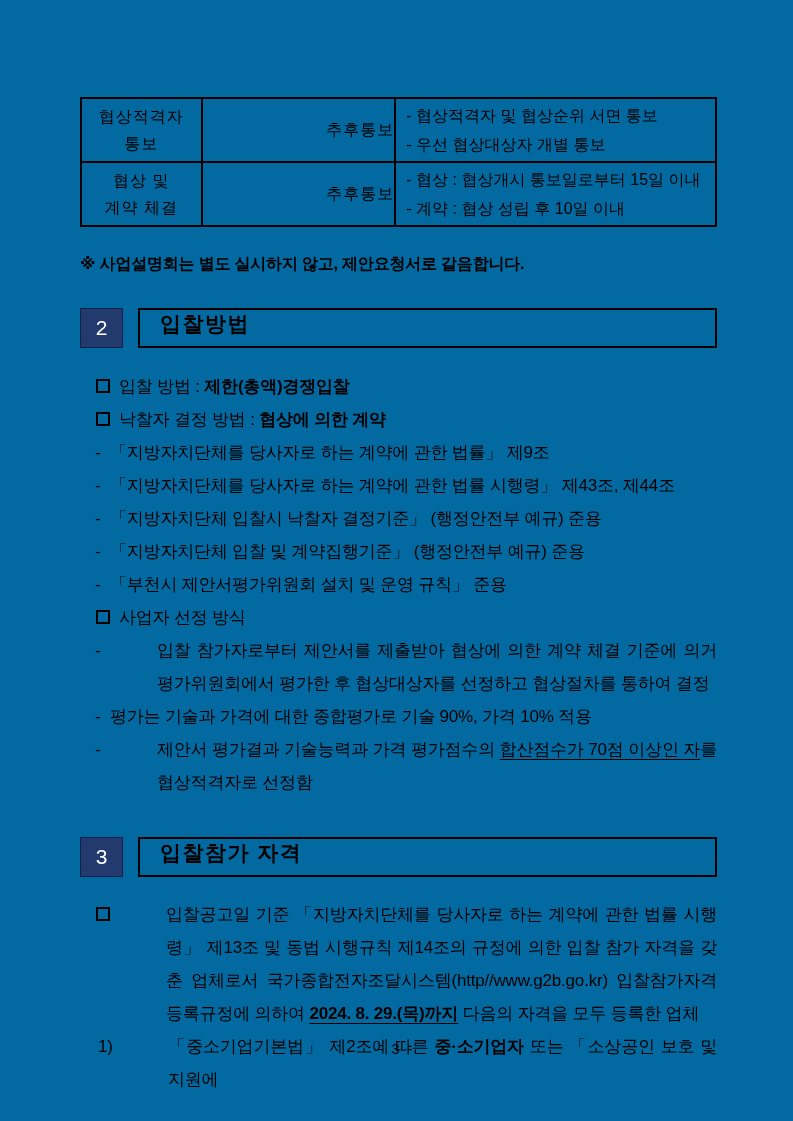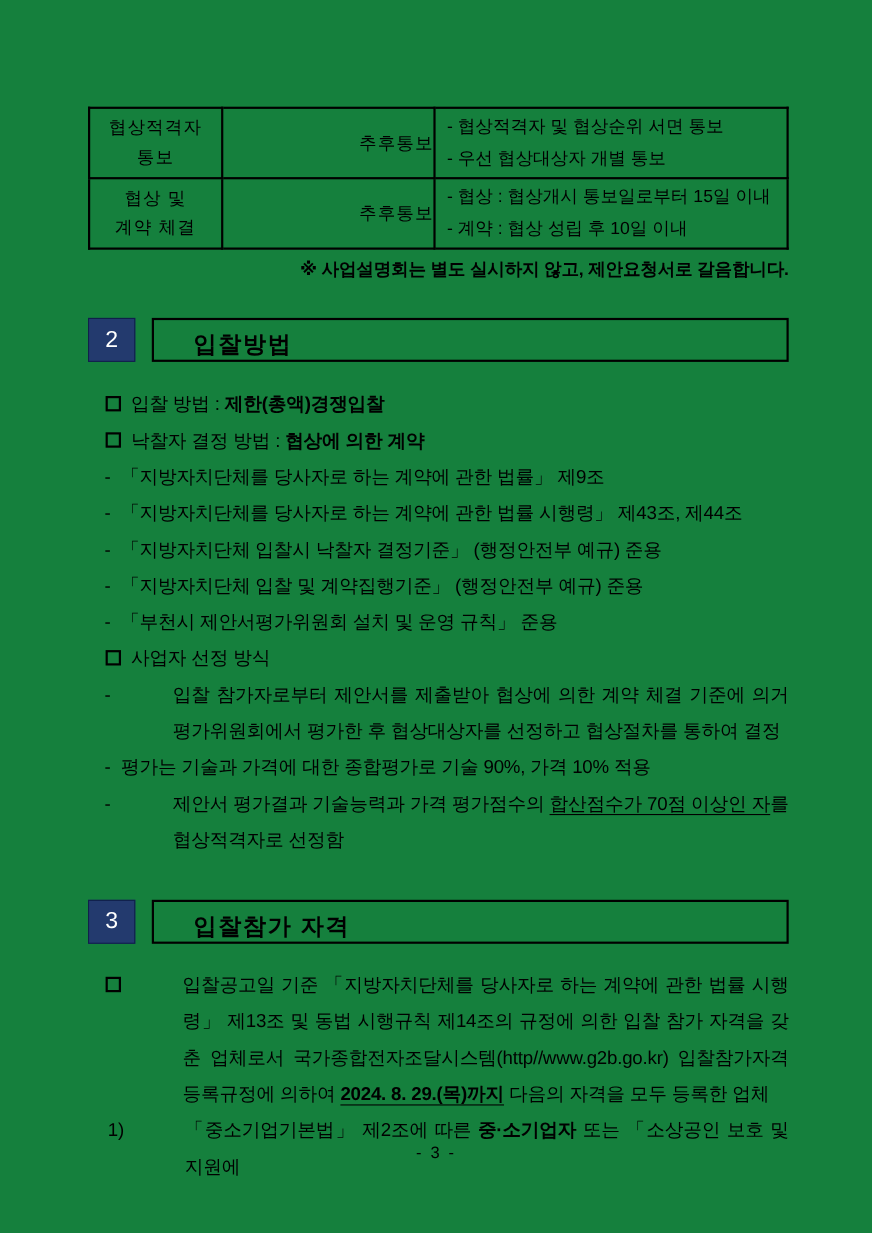--- a/index.html
+++ b/index.html
@@ -2,21 +2,21 @@
 <html lang="ko"><head>
 <meta charset="utf-8">
 <style>
   * { margin: 0; padding: 0; box-sizing: border-box; }
   html, body { background: #888; }
   .page {
     position: relative;
     width: 793px;
     height: 1121px;
     margin: 0 auto;
-    background: #15803d;
+    background: #0369a1;
     font-family: "Liberation Sans", "DejaVu Sans", sans-serif;
     color: #000;
     overflow: hidden;
   }
   .content {
     position: absolute;
     left: 80px;
     top: 97px;
     width: 637px;
   }
@@ -32,22 +32,21 @@
     font-size: 16px;
     vertical-align: middle;
     height: 64px;
   }
   table.sched td.c1 { width: 19%;  text-align: center; line-height: 27px; letter-spacing: 1px; }
   table.sched td.c2 { width: 30.5%; text-align: right; letter-spacing: 1px; padding-left: 36px; }
   table.sched td.c3 { width: 50.5%; text-align: left; padding-left: 10px; line-height: 29px; }
 
   
   .note {
-    margin-top: 8px;
-    text-align: right;
+    margin-top: 27px;
     font-size: 16px;
     font-weight: bold;
     letter-spacing: -0.2px;
   }
 
   
   .sec {
     display: flex;
     align-items: stretch;
     height: 40px;
@@ -62,22 +61,22 @@
     font-size: 21px;
     display: flex;
     align-items: center;
     justify-content: center;
   }
   .sec .gap { width: 15px; flex: none; }
   .sec .titlebox {
     flex: 1;
     border: 2px solid #000;
     display: flex;
-    align-items: flex-end;
-    padding-left: 36px;
+    align-items: flex-start;
+    padding-left: 20px;
     font-size: 21px;
     font-weight: bold;
     letter-spacing: 1.5px;
   }
 
   
   .list { margin-top: 22px; }
   .list2 { margin-top: 21px; }
   .li {
     display: flex;

